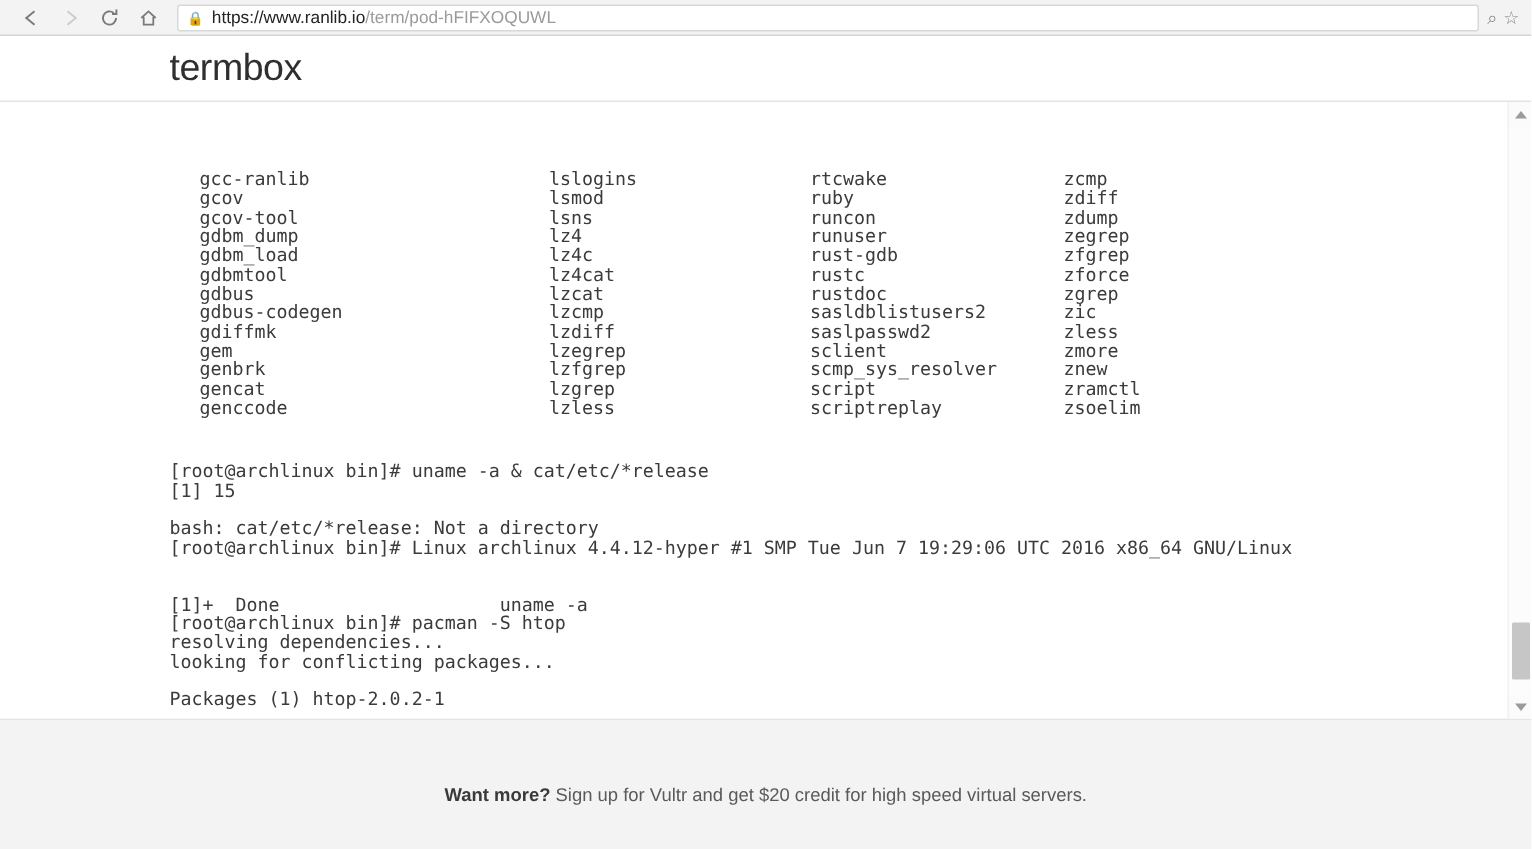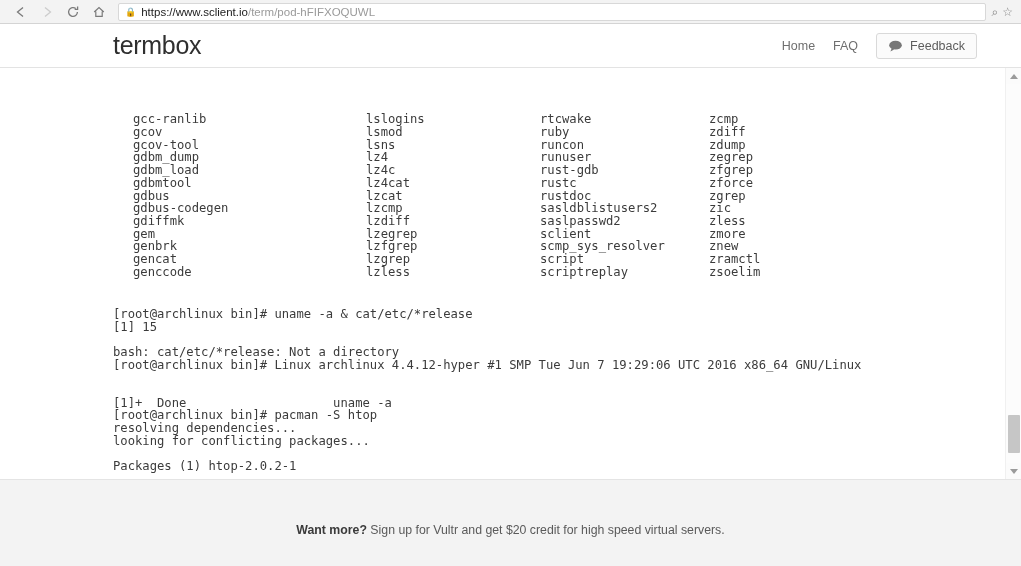--- a/index.html
+++ b/index.html
@@ -203,45 +203,32 @@
     </svg>
   </div>
   <div class="nav-btn">
     <svg width="14" height="14" viewBox="0 0 14 14">
         <path d="M2.2 7 L7 2.6 L11.8 7 M3.8 6.4 L3.8 11.4 L10.2 11.4 L10.2 6.4" fill="none" stroke="#7a7a7a" stroke-width="1.2"></path>
       </svg>
   </div>
 
   <div class="url-box">
     <span class="lock-icon">🔒</span>
-    <span class="url-strong">https://www.sclient.io</span>
+    <span class="url-strong">https://www.ranlib.io</span>
       <span class="url-dim">/term/pod-hFIFXOQUWL</span>
   </div>
 
   <div class="omni-icons">
     <span>⌕</span>
     <span>☆</span>
   </div>
 </div>
 
 <div class="site-header">
   <div class="logo">termbox</div>
-  <div class="header-nav">
-    <a class="header-link">Home</a>
-    <a class="header-link">FAQ</a>
-    <div class="feedback-btn">
-      <span>
-        <svg class="bubble-icon" width="15" height="12" viewBox="0 0 15 12">
-          <ellipse cx="7.5" cy="5.2" rx="6.3" ry="4.4" fill="#777777"></ellipse>
-          <path d="M3.6 8.6 L2.4 11.4 L6.2 9.4 Z" fill="#777777"></path>
-        </svg>
-      </span>
-      <span>Feedback</span>
-    </div>
-  </div>
 </div>
 
 <div class="terminal-wrap">
   <div class="terminal">
     <div class="cols">
       <div class="col col-1" id="col-0"><div class="term-line">gcc-ranlib</div><div class="term-line">gcov</div><div class="term-line">gcov-tool</div><div class="term-line">gdbm_dump</div><div class="term-line">gdbm_load</div><div class="term-line">gdbmtool</div><div class="term-line">gdbus</div><div class="term-line">gdbus-codegen</div><div class="term-line">gdiffmk</div><div class="term-line">gem</div><div class="term-line">genbrk</div><div class="term-line">gencat</div><div class="term-line">genccode</div></div>
       <div class="col col-2" id="col-1"><div class="term-line">lslogins</div><div class="term-line">lsmod</div><div class="term-line">lsns</div><div class="term-line">lz4</div><div class="term-line">lz4c</div><div class="term-line">lz4cat</div><div class="term-line">lzcat</div><div class="term-line">lzcmp</div><div class="term-line">lzdiff</div><div class="term-line">lzegrep</div><div class="term-line">lzfgrep</div><div class="term-line">lzgrep</div><div class="term-line">lzless</div></div>
       <div class="col col-3" id="col-2"><div class="term-line">rtcwake</div><div class="term-line">ruby</div><div class="term-line">runcon</div><div class="term-line">runuser</div><div class="term-line">rust-gdb</div><div class="term-line">rustc</div><div class="term-line">rustdoc</div><div class="term-line">sasldblistusers2</div><div class="term-line">saslpasswd2</div><div class="term-line">sclient</div><div class="term-line">scmp_sys_resolver</div><div class="term-line">script</div><div class="term-line">scriptreplay</div></div>
       <div class="col col-4" id="col-3"><div class="term-line">zcmp</div><div class="term-line">zdiff</div><div class="term-line">zdump</div><div class="term-line">zegrep</div><div class="term-line">zfgrep</div><div class="term-line">zforce</div><div class="term-line">zgrep</div><div class="term-line">zic</div><div class="term-line">zless</div><div class="term-line">zmore</div><div class="term-line">znew</div><div class="term-line">zramctl</div><div class="term-line">zsoelim</div></div>
     </div>

